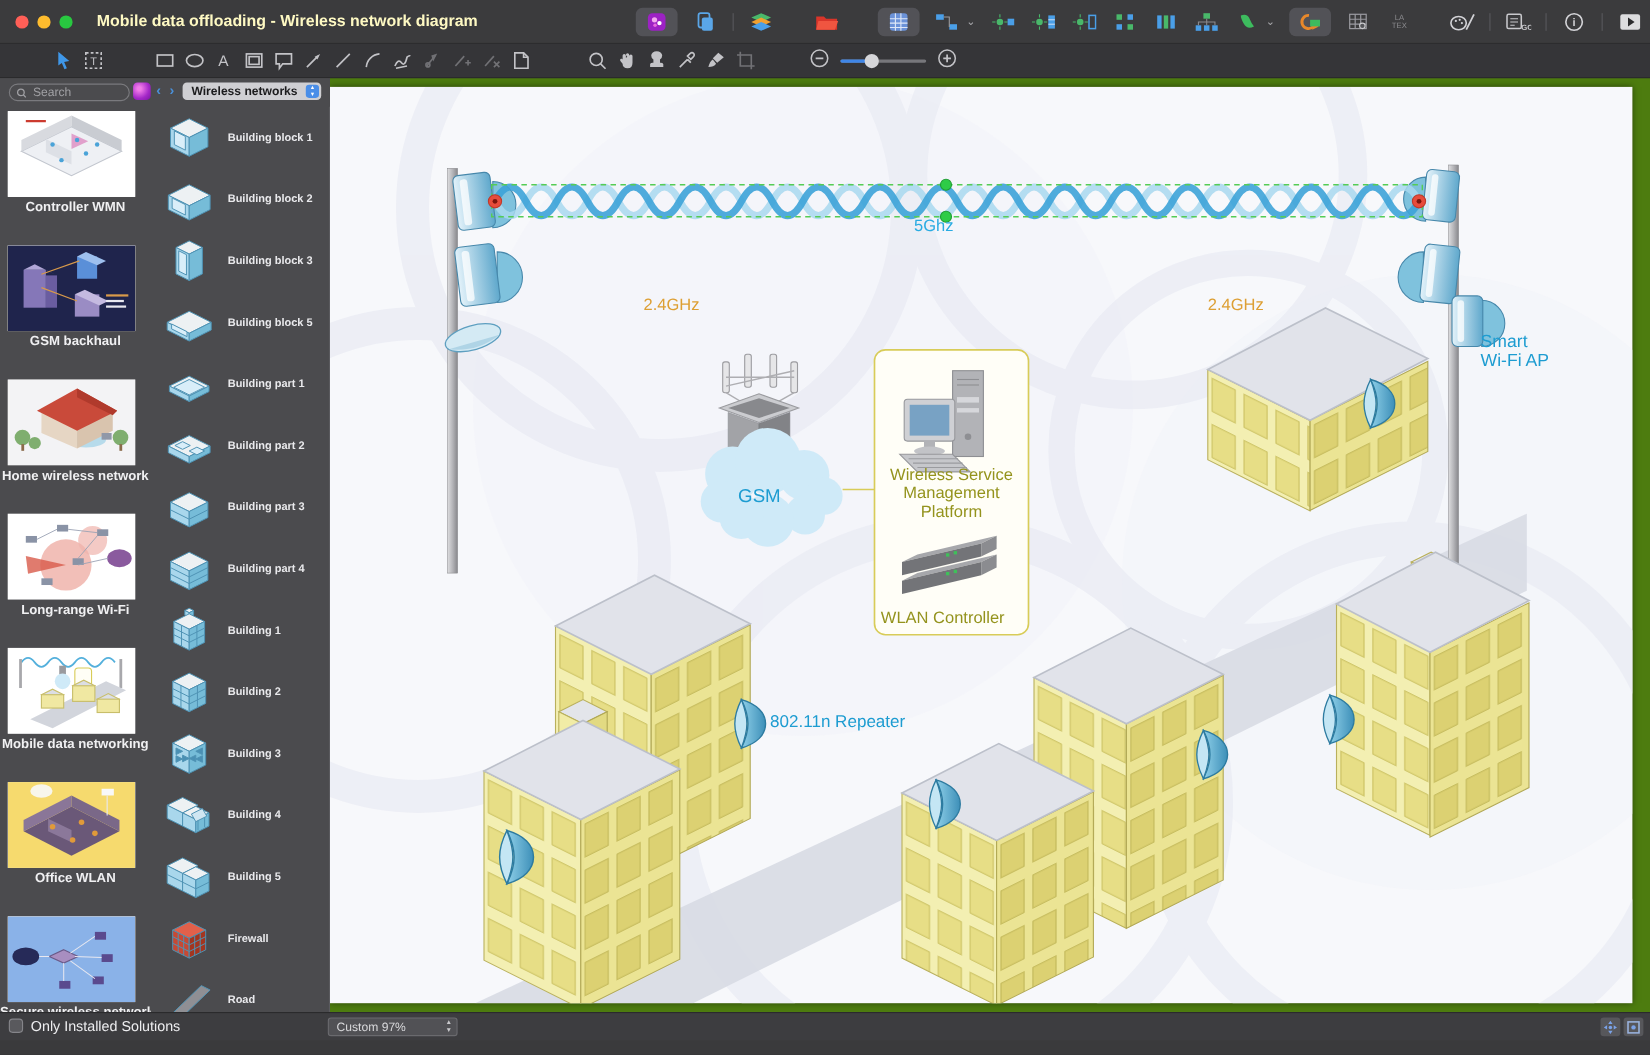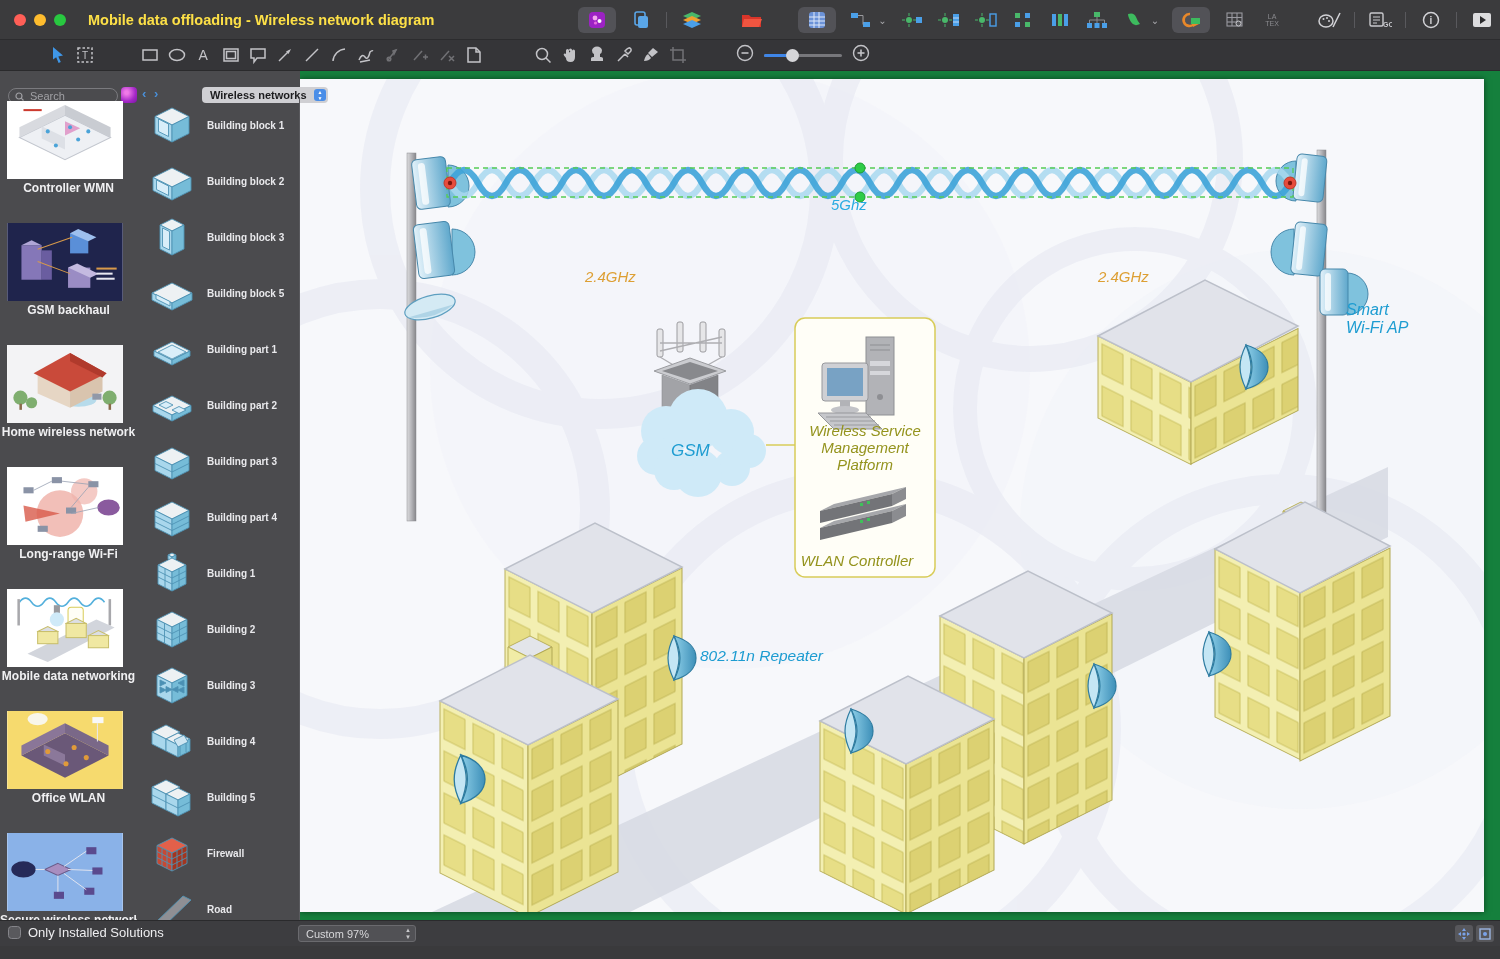--- a/index.html
+++ b/index.html
@@ -1,58 +1,58 @@
 <!DOCTYPE html>
 <html><head>
 <meta charset="utf-8">
 <style>
   html,body{margin:0;padding:0;background:#222;}
   *{box-sizing:border-box;font-family:"Liberation Sans",sans-serif;}
   .window{position:relative;width:1500px;height:959px;background:#3a3a3c;overflow:hidden;}
   
   .titlebar{height:40px;background:#3b3b3d;display:flex;align-items:center;padding-left:14px;position:relative;border-bottom:1px solid #2c2c2e;}
   .tl{width:12px;height:12px;border-radius:50%;margin-right:8px;}
-  .title{font-size:14.5px;font-weight:700;color:#fde047;margin-left:14px;white-space:nowrap;}
+  .title{font-size:14.5px;font-weight:700;color:#fef9c3;margin-left:14px;white-space:nowrap;}
   .tbicons{position:absolute;left:578px;right:6px;top:0;height:40px;display:flex;align-items:center;gap:13px;}
   .ti{width:24px;height:24px;display:flex;align-items:center;justify-content:center;flex:none;}
   .pill{background:#525257;border-radius:6px;width:38px;height:26px;}
   .sep{width:1px;height:16px;background:#59595d;flex:none;}
   .chev{color:#a8a8ac;font-size:10px;margin-left:-8px;flex:none;}
   .dimtxt{color:#8a8a8e;font-size:7px;line-height:7px;text-align:center;letter-spacing:0;}
   
   .toolbar{height:31px;background:#353538;display:flex;align-items:center;padding-left:44px;border-bottom:1px solid #2a2a2c;position:relative;}
   .tool{width:27px;height:24px;display:flex;align-items:center;justify-content:center;flex:none;}
   .tool svg{stroke:#c3c3c7;fill:none;stroke-width:1.5;}
   .tool.dim svg{stroke:#717175;}
   .zoomgrp{position:absolute;left:736px;display:flex;align-items:center;gap:10px;}
   .ztrack{position:relative;width:78px;height:3px;background:#77777b;border-radius:2px;}
   .zfill{position:absolute;left:0;top:0;height:3px;width:28px;background:#3f86e8;border-radius:2px;}
   .zknob{position:absolute;left:22px;top:-5px;width:13px;height:13px;border-radius:50%;background:#d6d6d9;}
   
   .main{display:flex;height:849px;}
   .leftpane{width:300px;background:#4b4b4e;position:relative;flex:none;}
-  .paneheader{position:absolute;left:0;top:12px;width:300px;height:26px;display:flex;align-items:center;}
+  .paneheader{position:absolute;left:0;top:0;width:300px;height:26px;display:flex;align-items:center;}
   .search{position:absolute;left:8px;top:5px;width:110px;height:16px;border:1px solid #7a7a7e;border-radius:8px;background:transparent;display:flex;align-items:center;padding:0 6px;gap:4px;}
   .search input{border:none;background:transparent;outline:none;color:#c9c9cd;font-size:11px;width:80px;}
   .search input::placeholder{color:#a0a0a4;}
   .purplebtn{position:absolute;left:121px;top:4px;width:16px;height:16px;border-radius:4px;background:radial-gradient(circle at 35% 35%,#f07ae8 12%,#a428c8 60%,#7a14a0 100%);}
   .navchev{position:absolute;top:3px;color:#4a90d9;font-size:13px;font-weight:700;}
-  .libselect{position:absolute;left:166px;top:4px;width:126px;height:16px;background:#cfcfd3;border-radius:4px;display:flex;align-items:center;padding-left:8px;font-size:11px;font-weight:700;color:#1c1c1e;margin-left:36px;}
+  .libselect{position:absolute;left:166px;top:4px;width:126px;height:16px;background:#cfcfd3;border-radius:4px;display:flex;align-items:center;padding-left:8px;font-size:11px;font-weight:700;color:#1c1c1e;}
   .stepper{position:absolute;right:2px;top:2px;width:12px;height:12px;background:#4a8ee8;border-radius:3px;color:#fff;font-size:5px;line-height:6px;text-align:center;}
   .solcol{position:absolute;left:0;top:26px;width:137px;}
   .solitem{width:137px;height:122px;position:relative;}
   .thumb{position:absolute;left:7px;top:4px;width:116px;height:78px;background:#fff;overflow:hidden;}
   .sollabel{position:absolute;left:0;top:84px;width:137px;text-align:center;font-size:12px;font-weight:700;color:#f0f0f2;white-space:nowrap;overflow:hidden;}
   .shapecol{position:absolute;left:137px;top:26px;width:163px;height:823px;border-right:1px solid #5a5a5e;overflow:hidden;}
   .shaperow{height:56px;display:flex;align-items:center;}
   .shapeicon{width:44px;height:44px;margin-left:13px;flex:none;}
   .shapelabel{font-size:10px;font-weight:700;color:#e9e9ec;margin-left:13px;white-space:nowrap;}
   .si polygon,.si line,.si path{stroke:#4f93b4;stroke-width:0.9;}
   
-  .canvasarea{flex:1;background:#15803d;padding:8px 16px 8px 0;font-style:italic;}
+  .canvasarea{flex:1;background:#4d7c0f;padding:8px 16px 8px 0;}
   .page{width:1184px;height:833px;background:#f7f8fb;box-shadow:0 0 6px rgba(0,0,0,.5);}
   svg text{font-family:"Liberation Sans",sans-serif;}
   
   .bottombar{height:26px;background:#3d3d40;position:relative;border-top:1px solid #2a2a2c;}
   .cbrow{position:absolute;left:8px;top:4px;display:flex;align-items:center;gap:7px;}
   .cbox{width:13px;height:13px;border-radius:3.5px;background:#59595d;border:1px solid #85858a;}
   .cblabel{font-size:13px;color:#ededef;}
   .zoomsel{position:absolute;left:298px;top:4px;width:118px;height:17px;background:#515155;border:1px solid #6a6a6e;border-radius:3px;display:flex;align-items:center;padding-left:7px;font-size:11px;color:#d8d8db;}
   .zstep{position:absolute;right:4px;color:#c9c9cc;font-size:6px;line-height:7px;text-align:center;}
   .navbtns{position:absolute;right:6px;top:4px;display:flex;gap:3px;}

